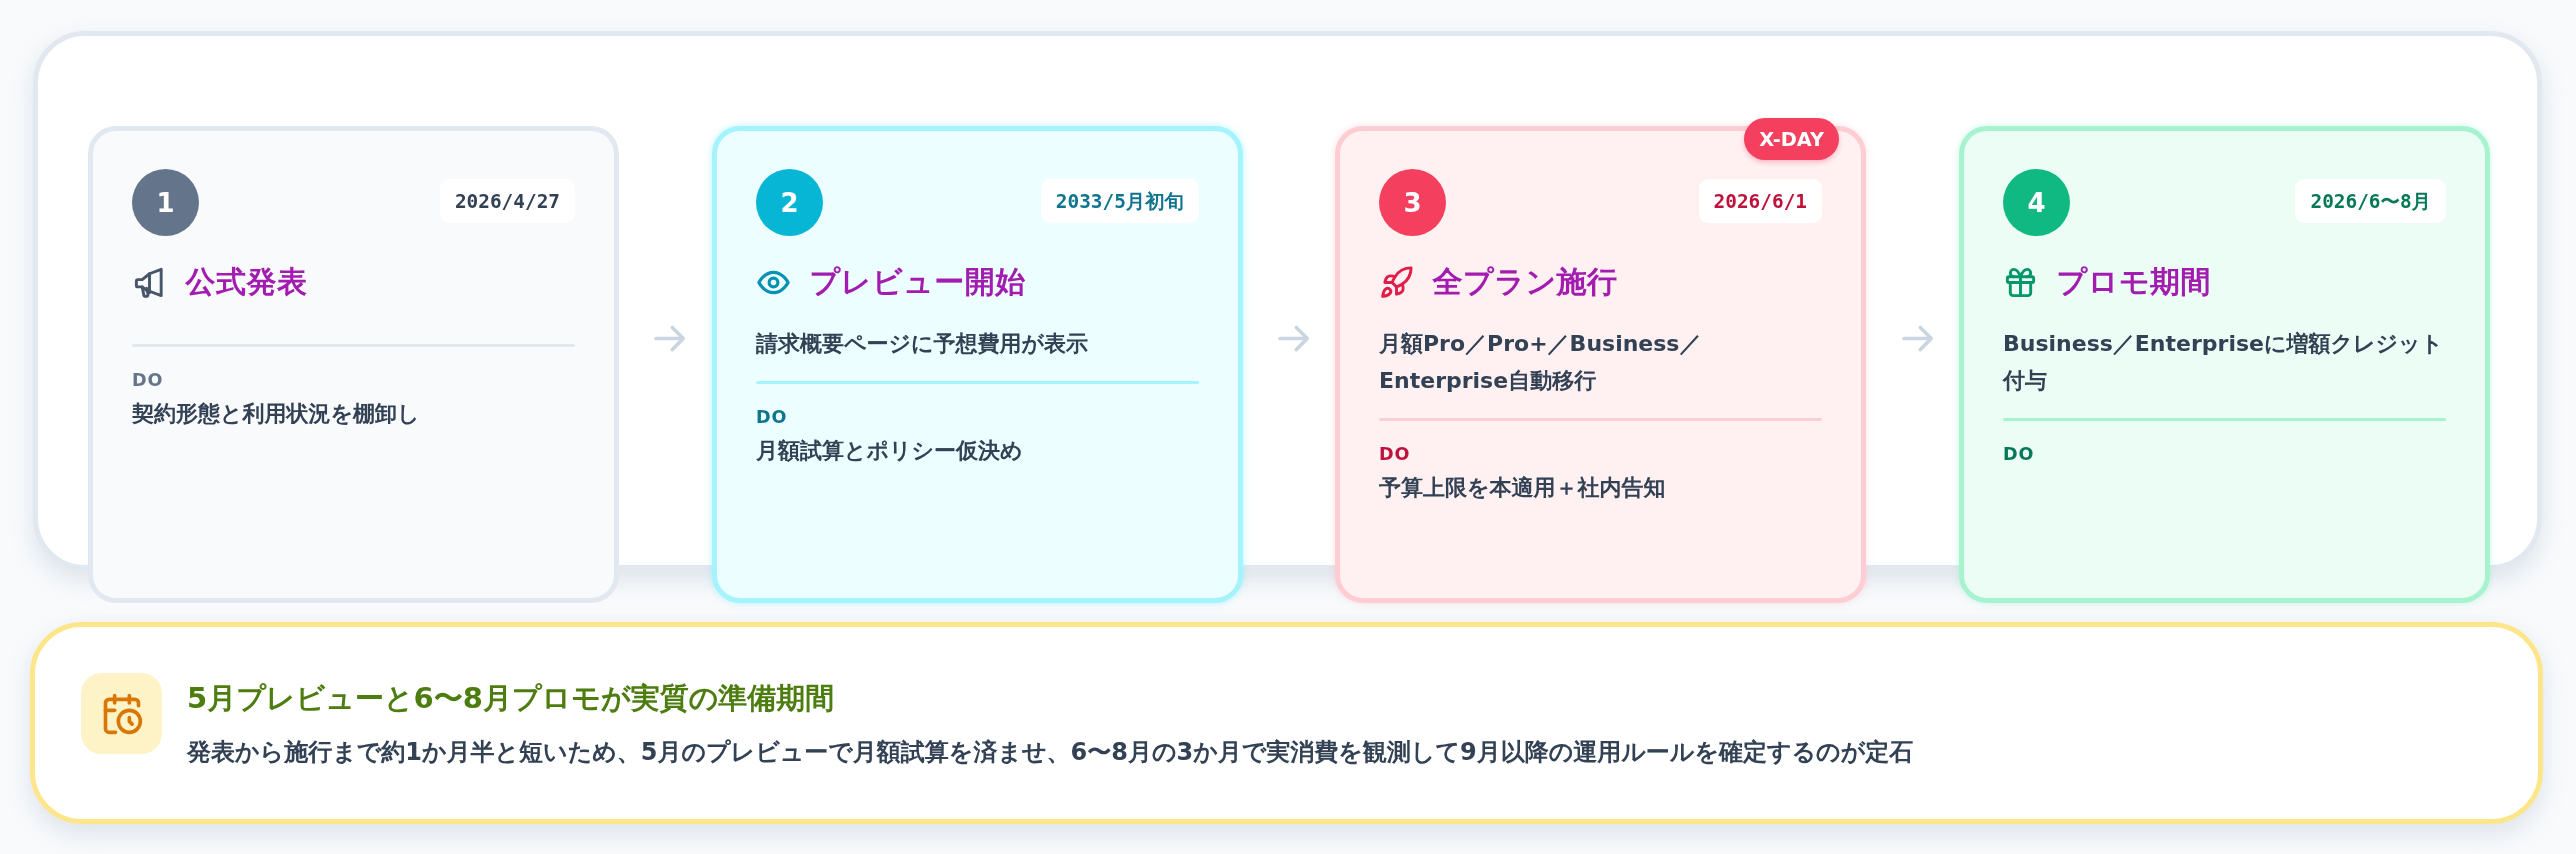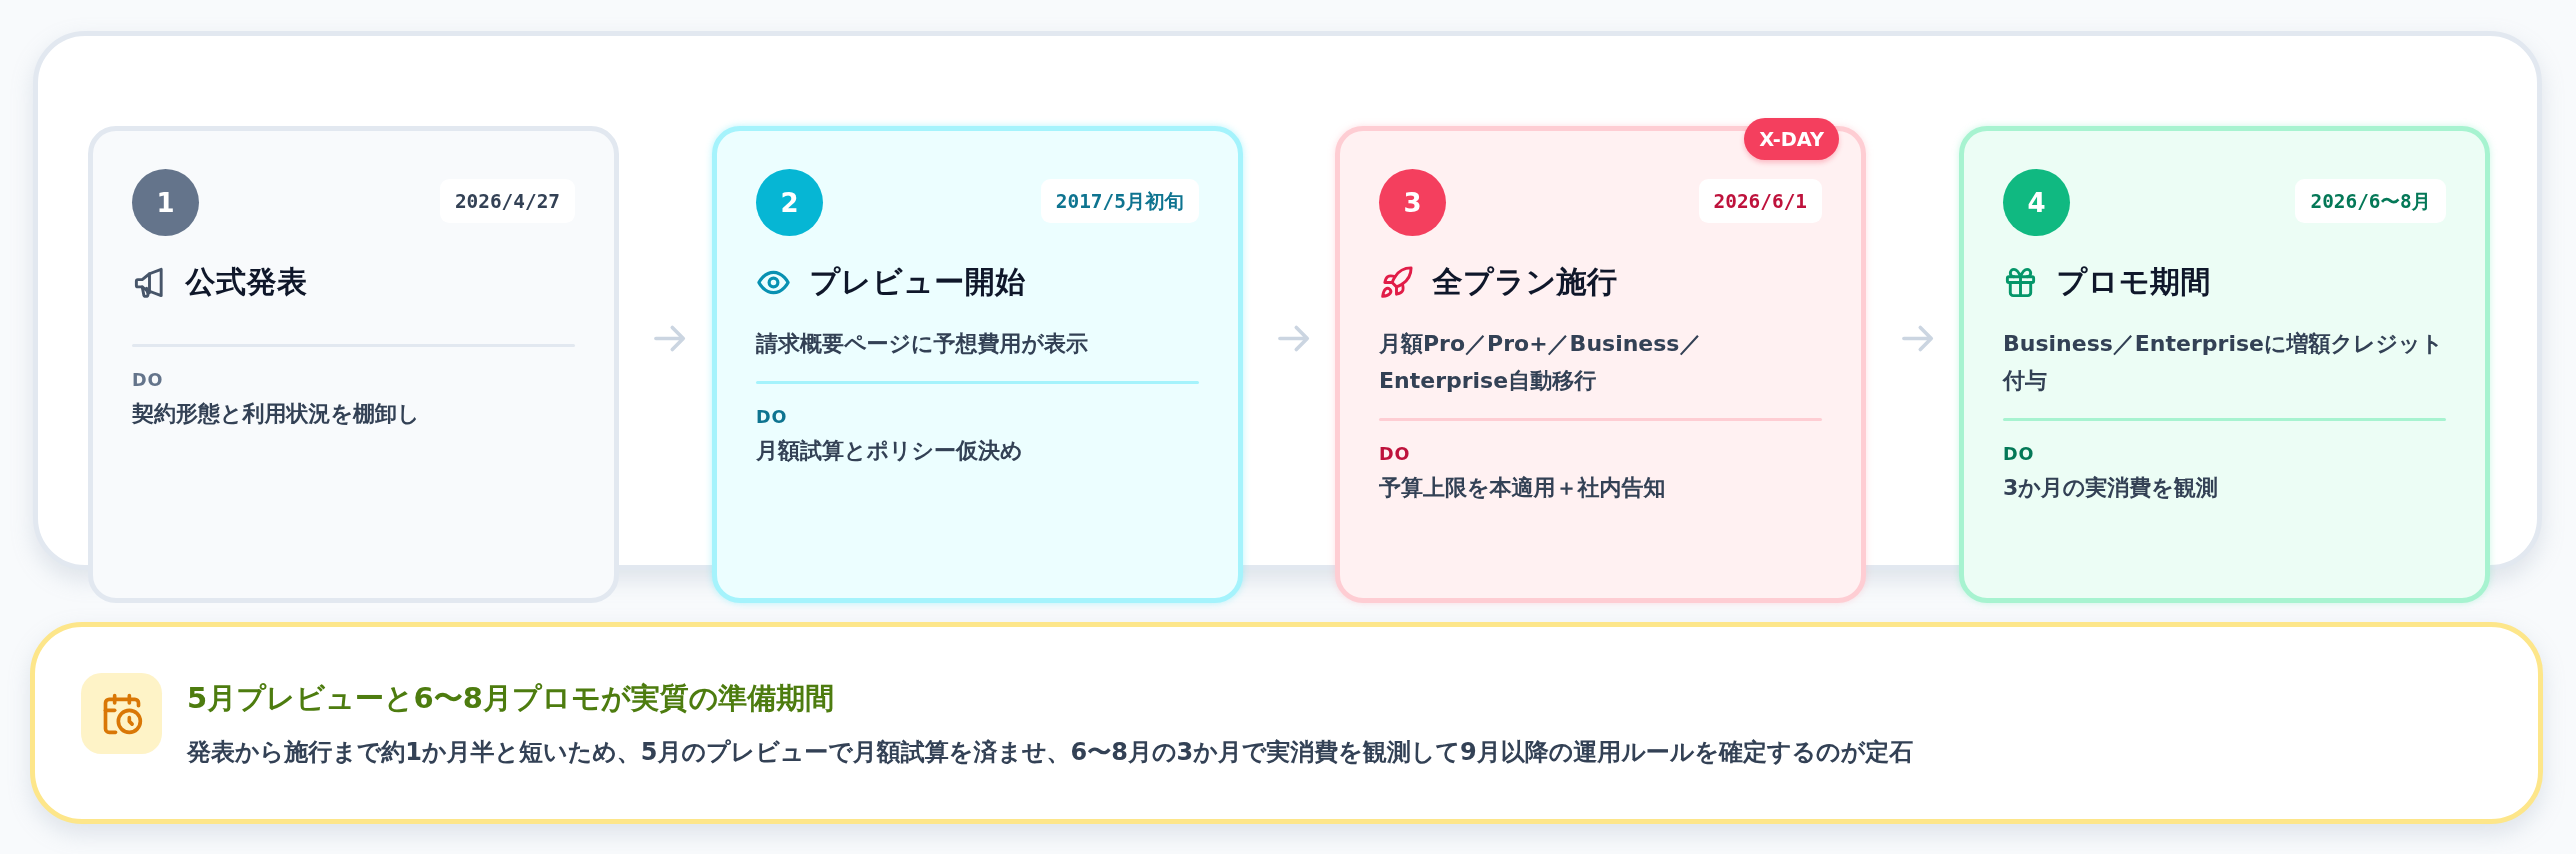--- a/index.html
+++ b/index.html
@@ -30,21 +30,21 @@
     background: #ffffff; border-radius: 9.3px; font-family: "DejaVu Sans Mono", "Liberation Mono", monospace;
     font-weight: bold; font-size: 19.4px; display: flex; align-items: center; text-align: center;
   }
   .xday {
     position: absolute; right: 22px; top: -13px; height: 42px; padding: 0 15px; border-radius: 21px;
     background: #f43f5e; color: #fff; font-weight: bold; font-size: 19.4px;
     display: flex; align-items: center; box-shadow: 0 2.8px 5.6px rgba(244,63,94,0.3);
   }
   .title-row { position: absolute; left: 39px; top: 131px; display: flex; align-items: center; gap: 18.5px; }
   .title-row svg { width: 35px; height: 35px; }
-  .title { font-size: 30px; font-weight: bold; color: #0f172a; letter-spacing: 0.5px; }
+  .title { font-size: 30px; font-weight: bold; color: #a21caf; letter-spacing: 0.5px; }
   .body { position: absolute; left: 39px; right: 39px; top: 194px; }
   .desc { font-size: 22px; font-weight: bold; color: #334155; line-height: 37px; }
   .divider { height: 3.7px; border-radius: 1.9px; margin: 18.5px 0 20.4px; }
   .do-label { font-size: 17.6px; font-weight: bold; letter-spacing: 0.9px; line-height: 24px; }
   .do-text { font-size: 22px; font-weight: bold; color: #334155; line-height: 37px; margin-top: 3.7px; }
 
   .arrow { position: absolute; top: 287px; width: 37px; height: 31px; }
 
   .banner {
     position: absolute; left: 30px; top: 622px; width: 2513px; height: 202px;
@@ -81,21 +81,21 @@
       <div class="do-text">契約形態と利用状況を棚卸し</div>
     </div>
   </div>
 
   <svg class="arrow" style="left:614px;" viewBox="0 0 40 34" fill="none" stroke="#cbd5e1" stroke-width="4" stroke-linecap="round" stroke-linejoin="round">
     <path d="M4 17h30M22 5l12 12-12 12"></path>
   </svg>
 
   <div class="card cyan" style="left:674px;">
     <div class="num" style="background:#06b6d4;">2</div>
-    <div class="date" style="color:#0e7490;">2017/5月初旬</div>
+    <div class="date" style="color:#0e7490;">2033/5月初旬</div>
     <div class="title-row">
       <svg viewBox="0 0 24 24" fill="none" stroke="#0891b2" stroke-width="2.2" stroke-linecap="round" stroke-linejoin="round">
         <path d="M2 12s3.5-7 10-7 10 7 10 7-3.5 7-10 7S2 12 2 12z"></path>
           <circle cx="12" cy="12" r="3"></circle>
       </svg>
       <span class="title">プレビュー開始</span>
     </div>
     <div class="body">
       <div class="desc">請求概要ページに予想費用が表示</div>
       <div class="divider" style="background:#a5f3fc;"></div>
@@ -142,21 +142,20 @@
           <path d="M12 8v13"></path>
           <path d="M19 12v7a2 2 0 0 1-2 2H7a2 2 0 0 1-2-2v-7"></path>
           <path d="M7.5 8a2.5 2.5 0 0 1 0-5C10 3 12 8 12 8s2-5 4.5-5a2.5 2.5 0 0 1 0 5"></path>
       </svg>
       <span class="title">プロモ期間</span>
     </div>
     <div class="body">
       <div class="desc">Business／Enterpriseに増額クレジット付与</div>
       <div class="divider" style="background:#a7f3d0;"></div>
       <div class="do-label" style="color:#047857;">DO</div>
-      <div class="do-text">3か月の実消費を観測</div>
     </div>
   </div>
 </div>
 
 <div class="banner">
   <div class="banner-icon">
     <svg viewBox="0 0 24 24" fill="none" stroke="#d97706" stroke-width="2" stroke-linecap="round" stroke-linejoin="round">
       <path d="M21 7.5V6a2 2 0 0 0-2-2H5a2 2 0 0 0-2 2v14a2 2 0 0 0 2 2h3.5"></path>
         <path d="M16 2v4"></path>
         <path d="M8 2v4"></path>

